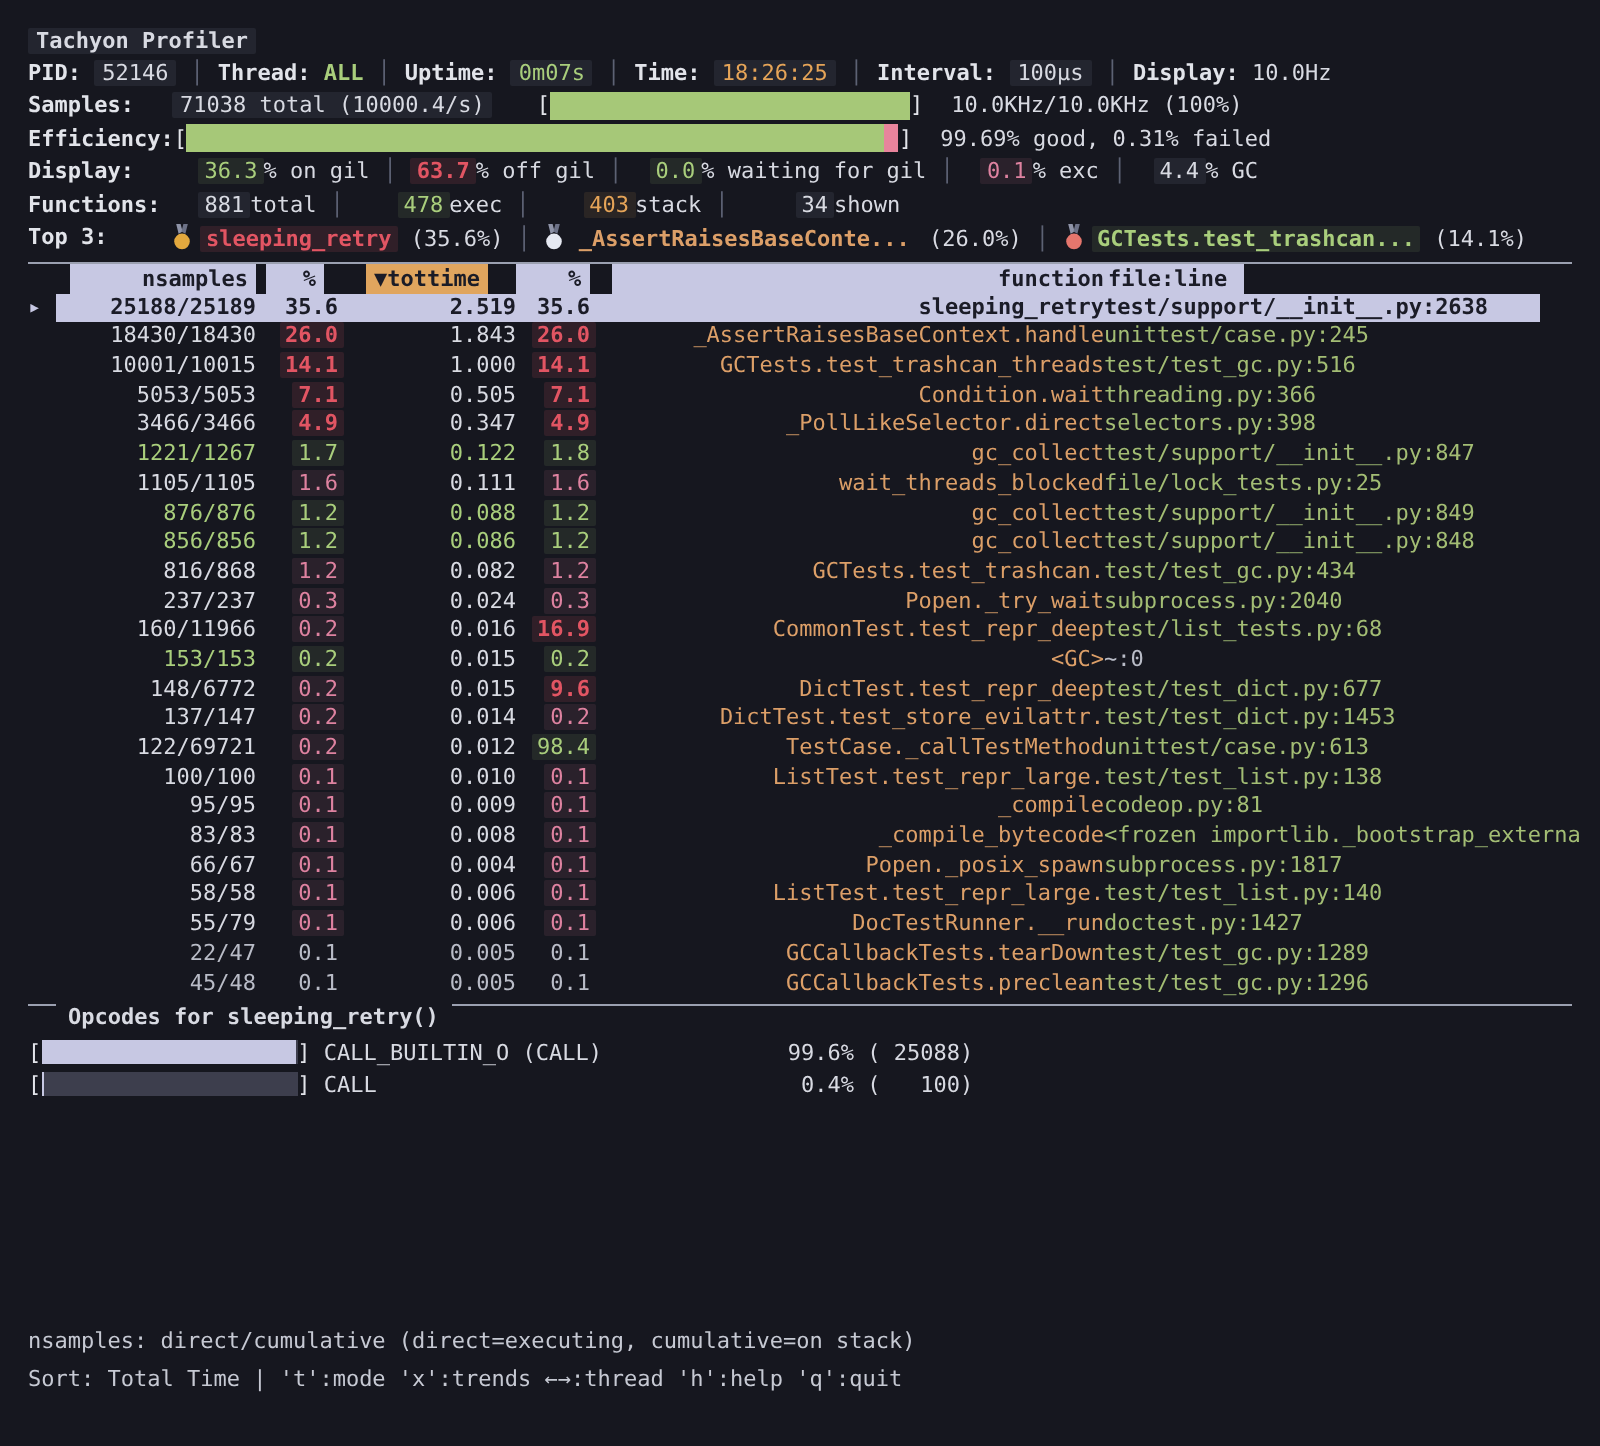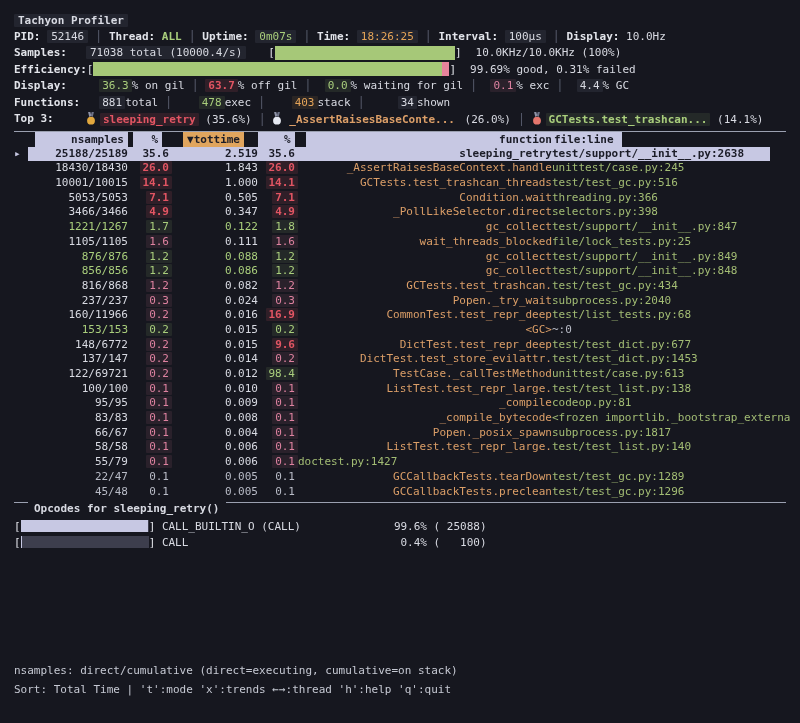--- a/index.html
+++ b/index.html
@@ -329,20 +329,21 @@
         <span class="cell w-p2"><span class="pv c-pink">0.1</span></span>
         <span class="cell w-fn c-orange">ListTest.test_repr_large.&lt;locals&gt;.c...</span>
         <span class="cell w-fl c-olive">test/test_list.py:140</span>
       </div>
       <div class="trow">
         <span class="gutter"></span>
         <span class="cell w-ns c-fg">55/79</span>
         <span class="cell w-p1"><span class="pv c-pink">0.1</span></span>
         <span class="cell w-tt c-fg">0.006</span>
         <span class="cell w-p2"><span class="pv c-pink">0.1</span></span>
+        <span class="cell w-fn c-orange">DocTestRunner.__run</span>
         <span class="cell w-fl c-olive">doctest.py:1427</span>
       </div>
       <div class="trow">
         <span class="gutter"></span>
         <span class="cell w-ns c-gray">22/47</span>
         <span class="cell w-p1"><span class="pv c-gray">0.1</span></span>
         <span class="cell w-tt c-gray">0.005</span>
         <span class="cell w-p2"><span class="pv c-gray">0.1</span></span>
         <span class="cell w-fn c-orange">GCCallbackTests.tearDown</span>
         <span class="cell w-fl c-olive">test/test_gc.py:1289</span>

